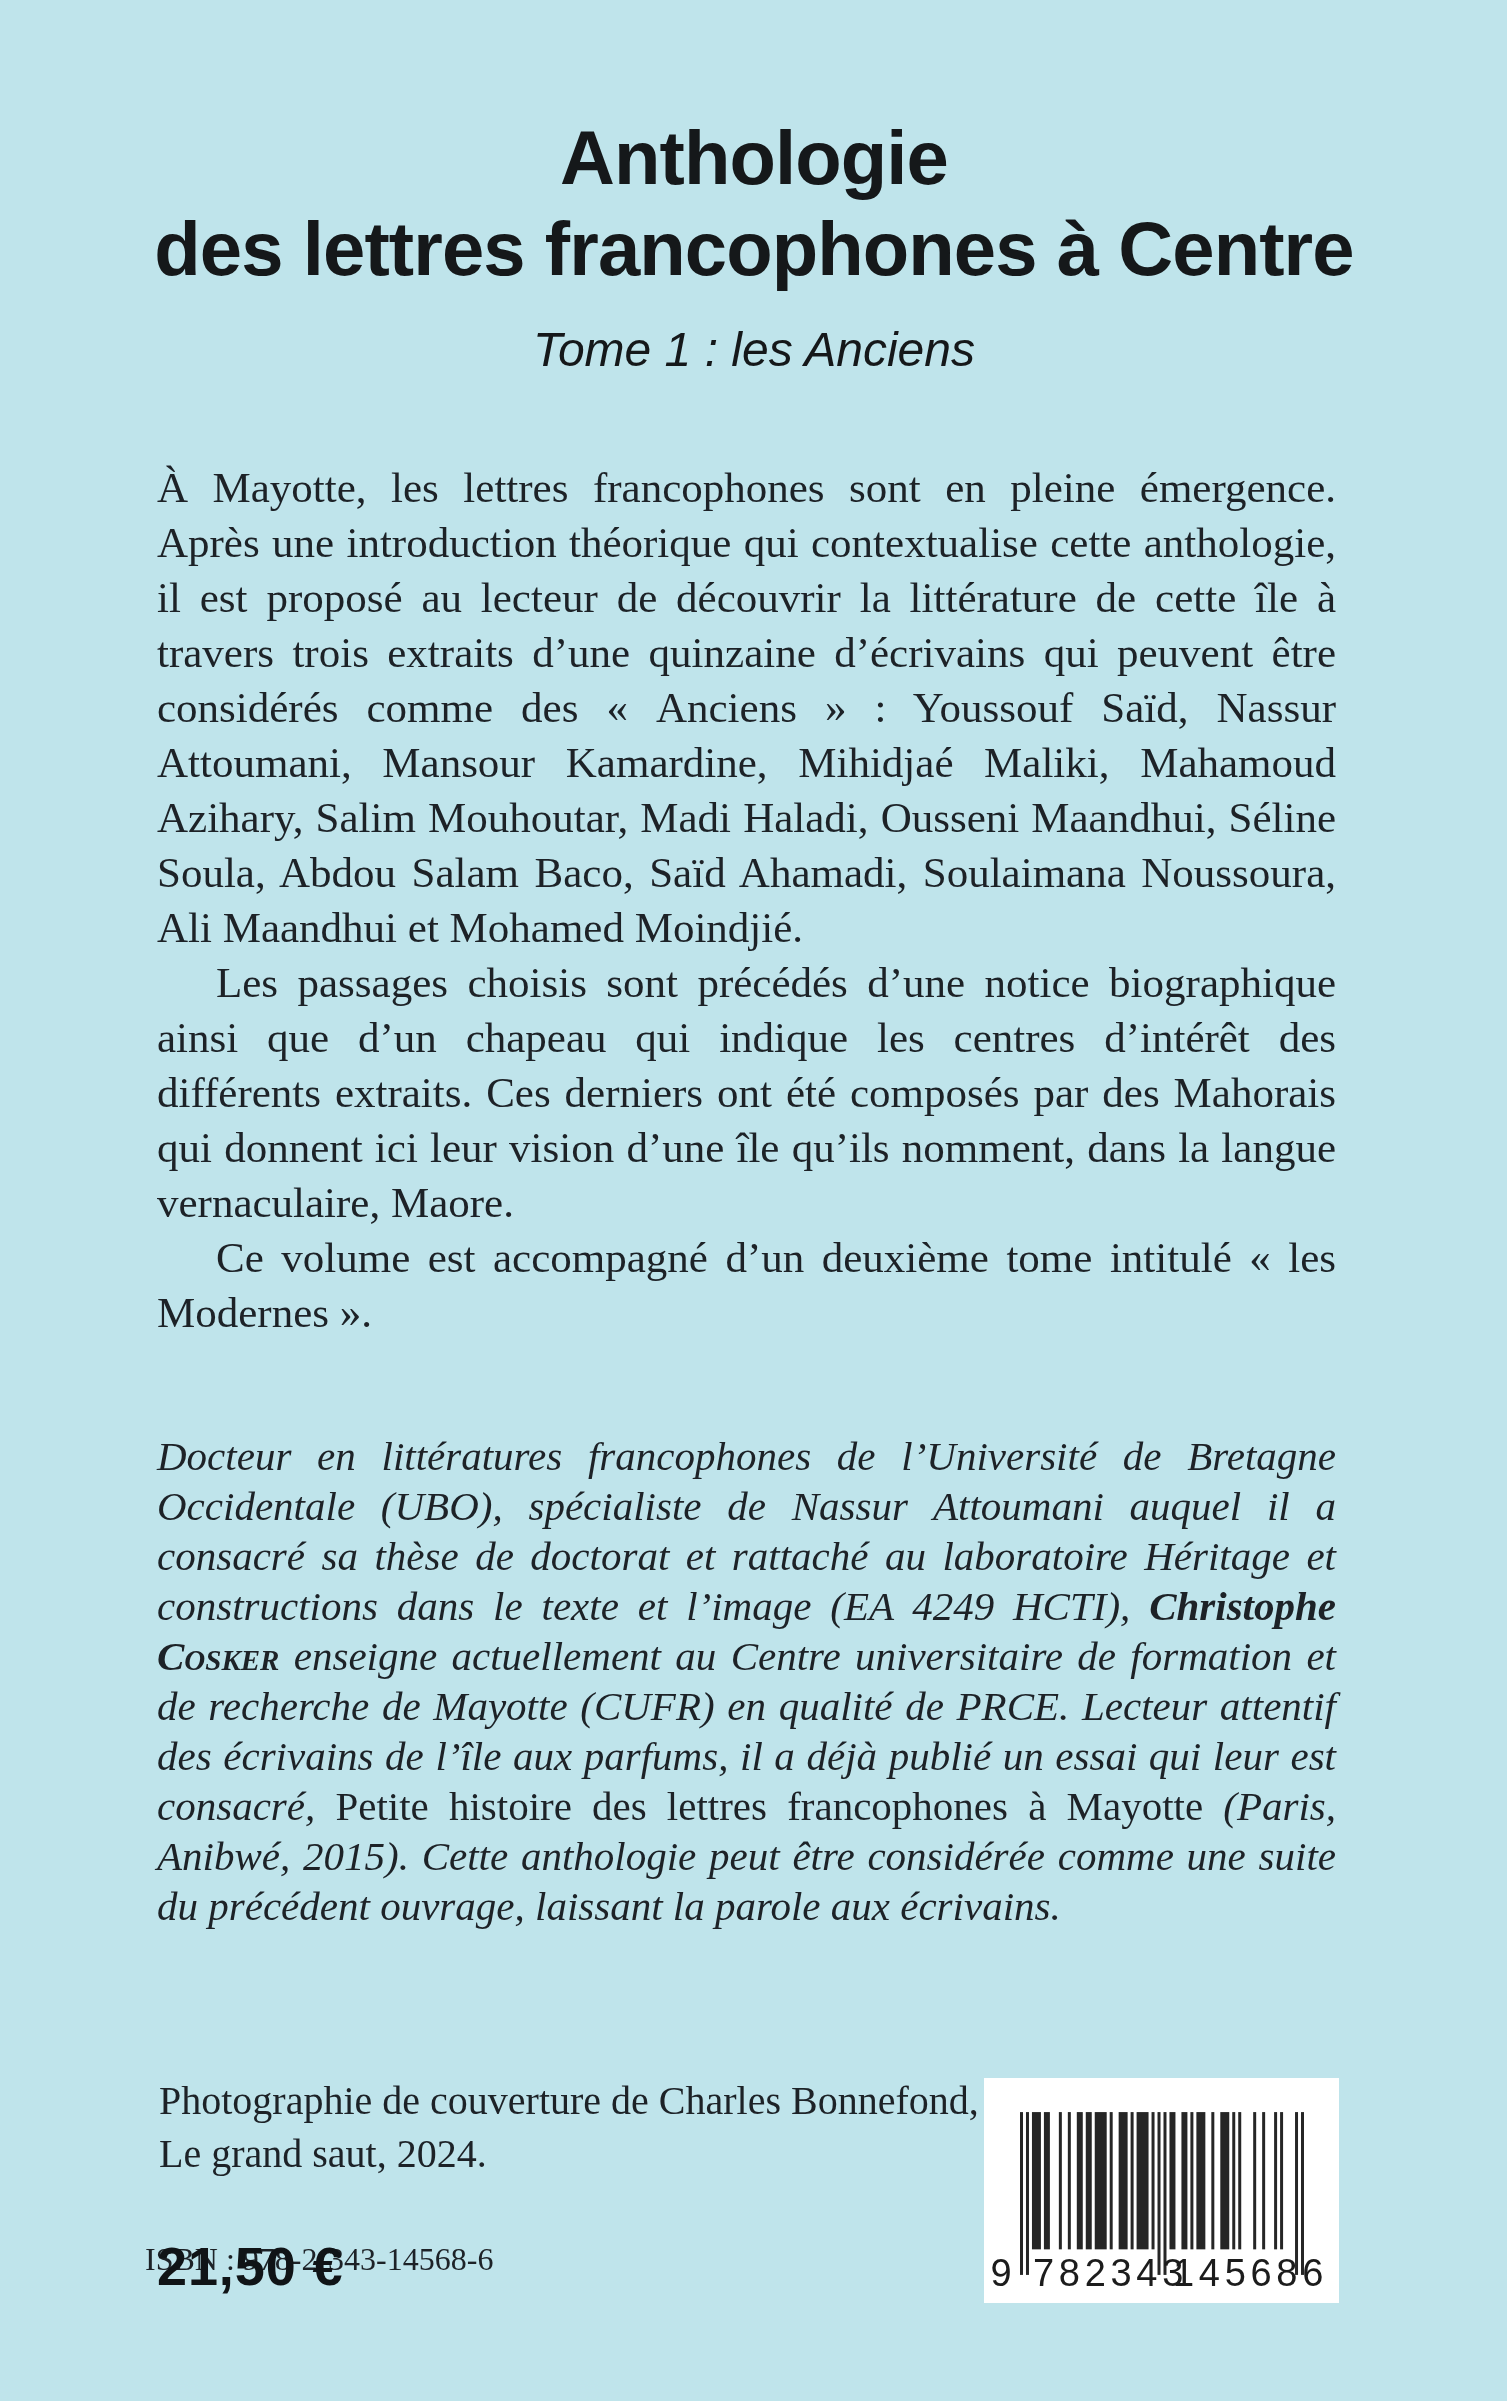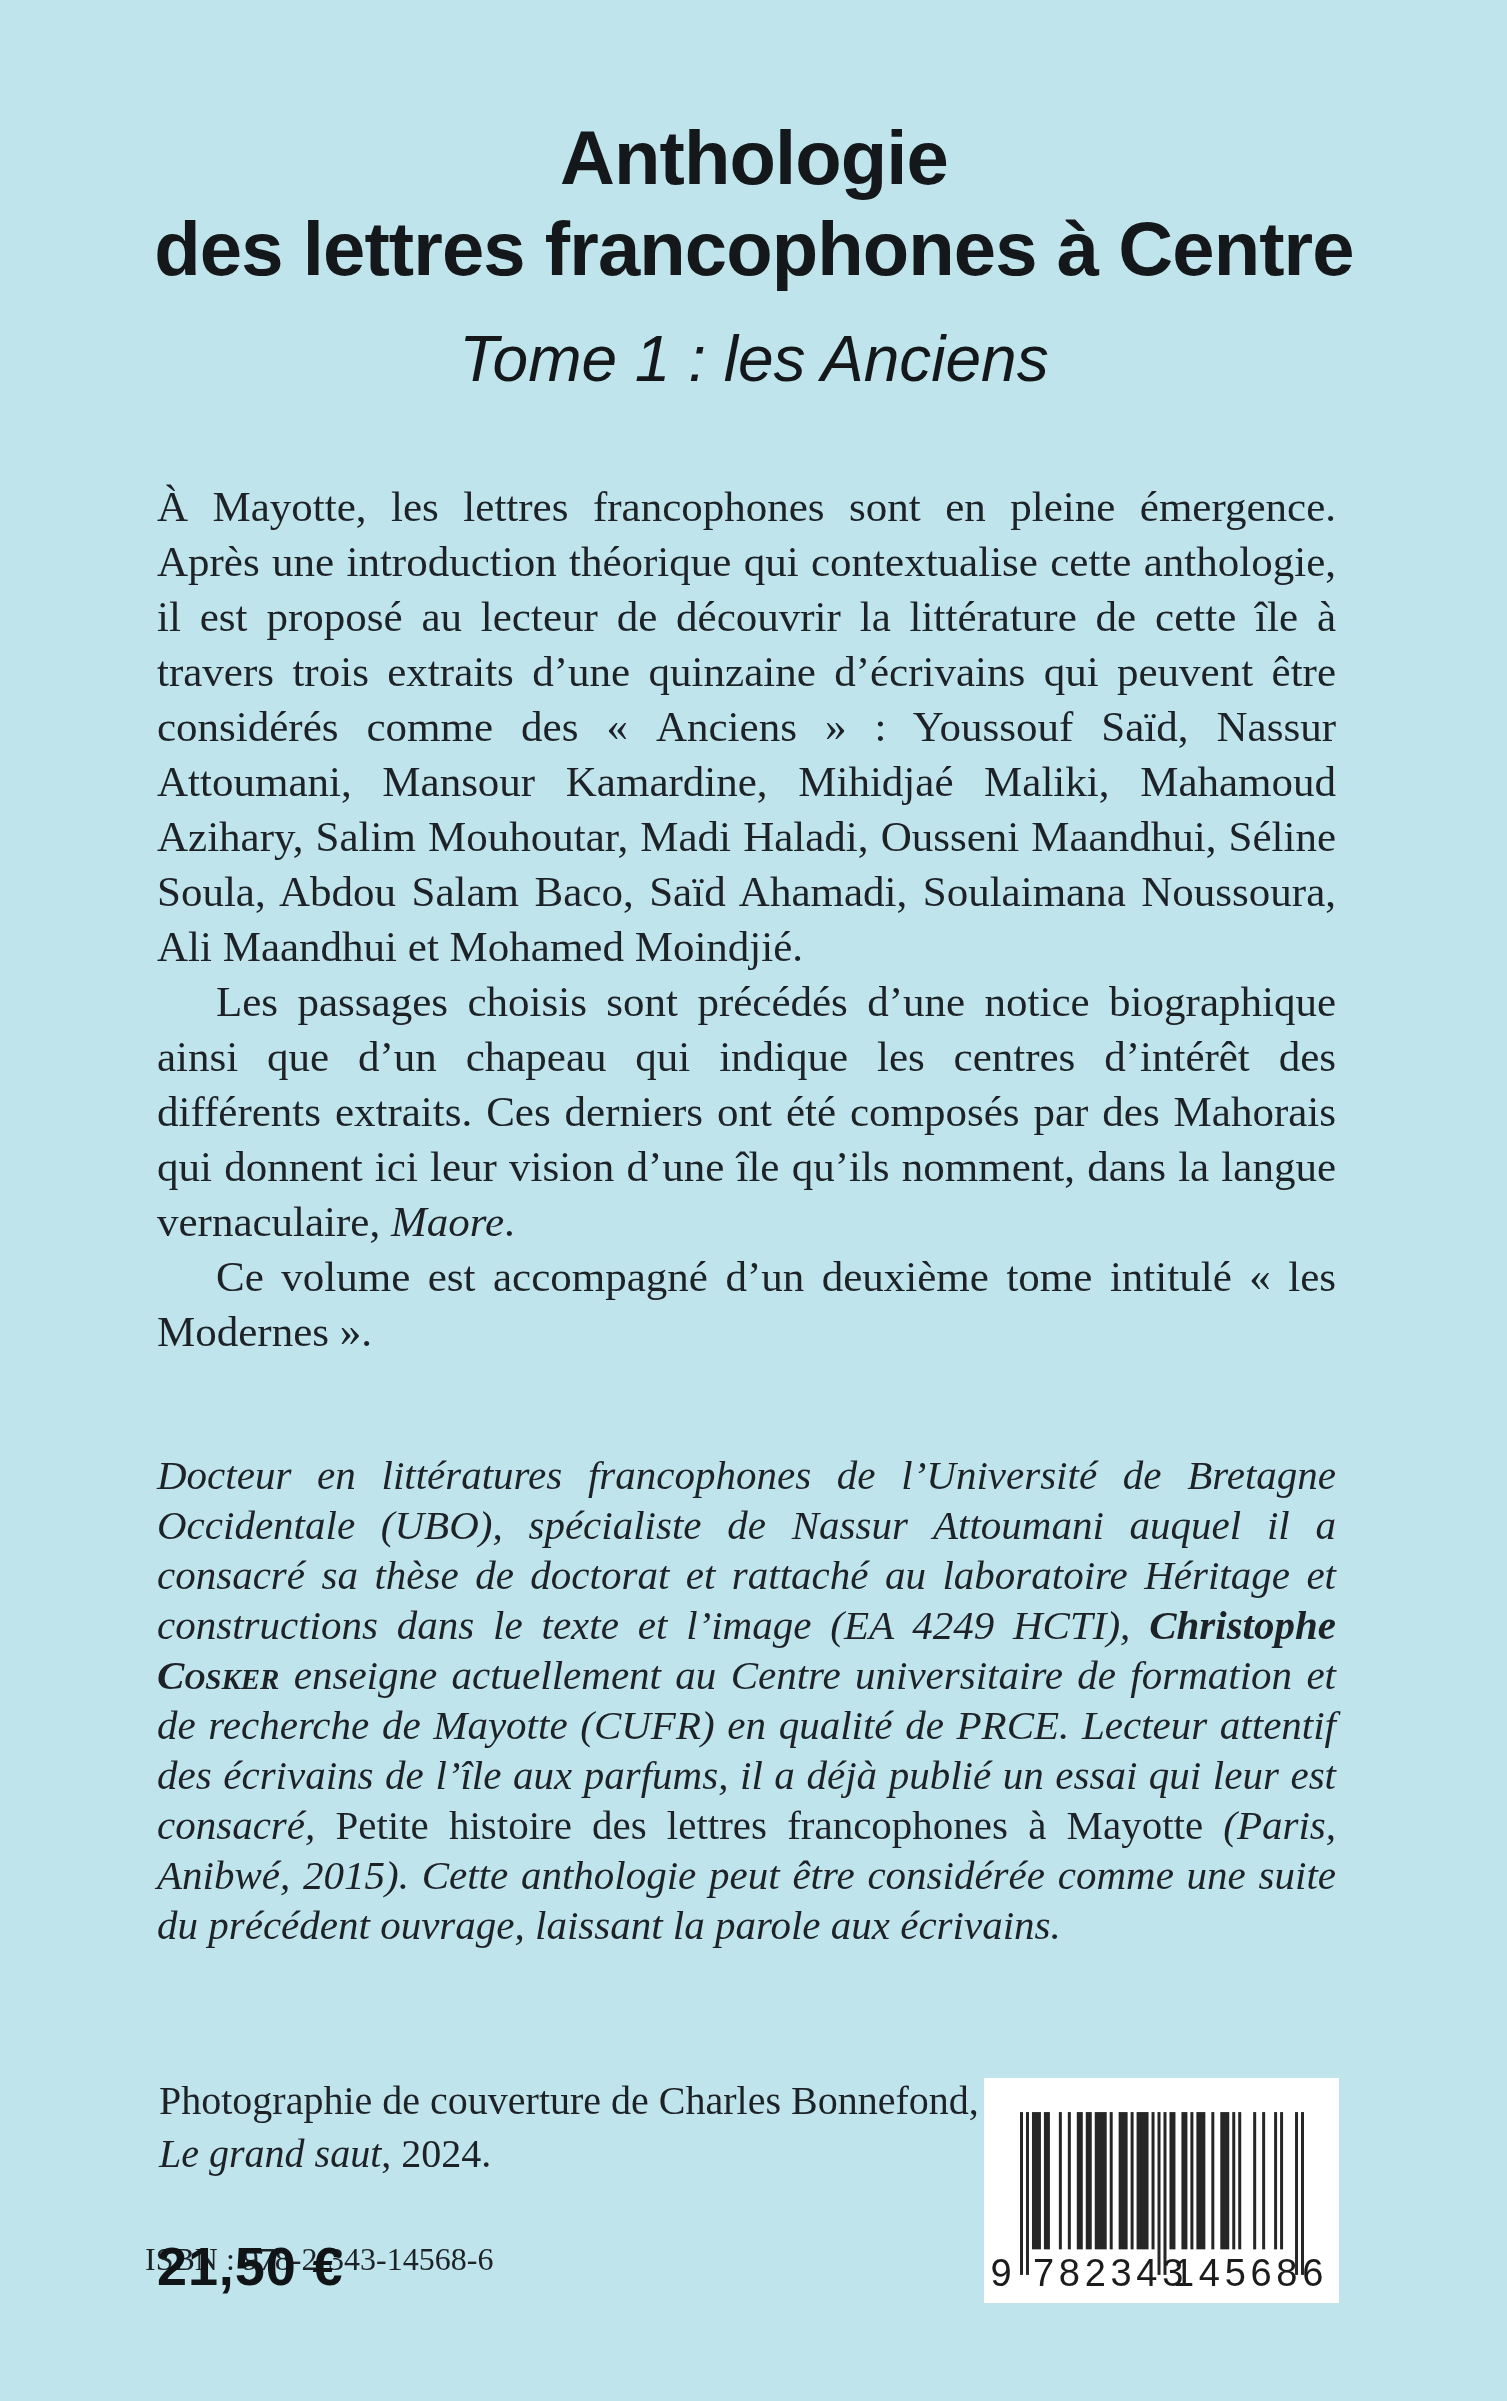--- a/index.html
+++ b/index.html
@@ -21,34 +21,34 @@
     font-size: 76px;
     line-height: 91px;
     color: #15181a;
     letter-spacing: -0.9px;
   }
   .subtitle {
     margin-top: 28px;
     font-family: "Liberation Sans", sans-serif;
     font-style: italic;
     font-weight: 500;
-    font-size: 64px;
+    font-size: 48px;
     color: #15181a;
   }
   
   .synopsis {
     margin: 83px 0 0 157px;
     width: 1179px;
     font-size: 43px;
     line-height: 55px;
     text-align: justify;
   }
   .synopsis p { margin: 0; }
   .synopsis p.indent { text-indent: 59px; }
-  .it { font-style: italic; }
+  .it { }
   
   .bio {
     margin: 91px 0 0 157px;
     width: 1179px;
     font-size: 41px;
     line-height: 50px;
     text-align: justify;
     font-style: italic;
   }
   .bio p { margin: 0; }

